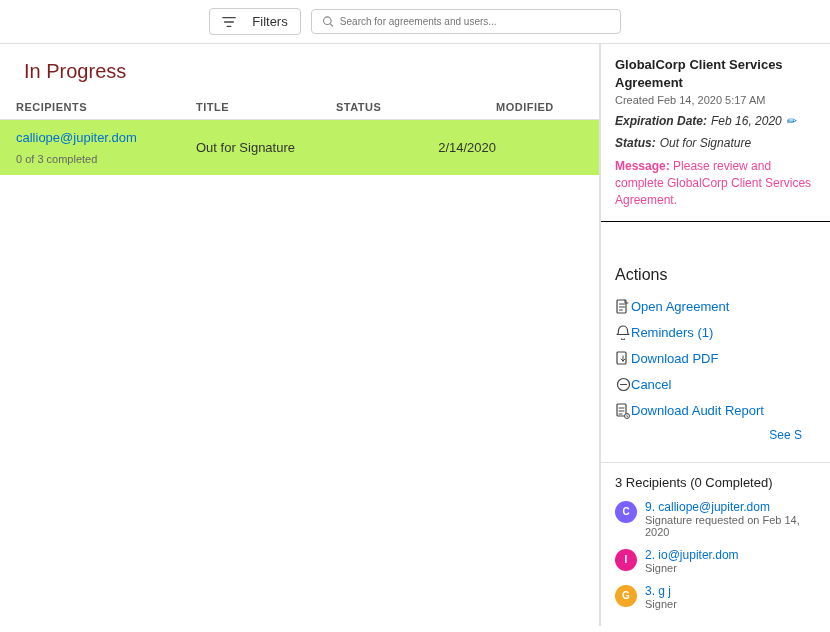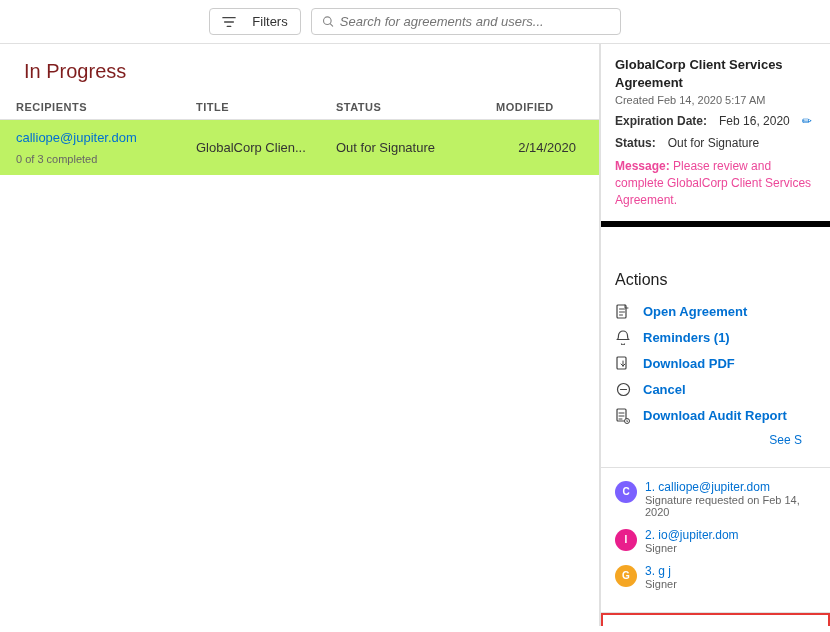--- a/index.html
+++ b/index.html
@@ -41,24 +41,23 @@
       border: 1px solid #ccc;
       border-radius: 4px;
       padding: 5px 10px;
       width: 310px;
       gap: 6px;
       background: #fff;
     }
     .search-bar input {
       border: none;
       outline: none;
-      font-size: 13px;
+      font-size: 10px;
       color: #0c4a6e;
       width: 100%;
-      font-style: italic;
     }
 
     .main-layout {
       display: flex;
       height: calc(632px - 50px);
     }
 
     .left-panel {
       flex: 1;
       border-right: 1px solid #e0e0e0;
@@ -130,41 +129,42 @@
       width: 230px;
       display: flex;
       flex-direction: column;
       background: #fafafa;
       border-left: 1px solid #e0e0e0;
       overflow-y: auto;
     }
 
     .detail-header {
       padding: 12px 14px;
-      border-bottom: 6px solid #000000;
+      border-bottom: 1px solid #000000;
       background: #fff;
     }
     .detail-title {
       font-size: 13px;
       font-weight: 600;
       color: #222;
       line-height: 1.4;
     }
     .detail-created {
       font-size: 11px;
       color: #666;
       margin-top: 2px;
     }
     .detail-field {
       margin-top: 8px;
       font-size: 12px;
       color: #333;
       display: flex;
       align-items: center;
-      gap: 12px;
+      gap: 4px;
+      font-style: italic;
     }
     .detail-field .label { font-weight: 600; }
     .edit-icon {
       color: #0070d2;
       cursor: pointer;
       font-size: 12px;
     }
     .detail-message {
       margin-top: 8px;
       font-size: 12px;
@@ -182,26 +182,25 @@
       font-size: 16px;
       font-weight: 400;
       color: #222;
       margin-bottom: 10px;
       margin-top: 32px;
     }
 
     .action-item {
       display: flex;
       align-items: center;
-      gap: 12px;
+      gap: 0;
       padding: 5px 0;
       cursor: pointer;
       font-size: 13px;
       color: #0070d2;
-      font-weight: bold;
     }
 
     .action-icon {
       width: 16px;
       height: 16px;
       display: flex;
       align-items: center;
       justify-content: center;
       font-size: 14px;
       color: #444;
@@ -305,21 +304,20 @@
       <span>TITLE</span>
       <span>STATUS</span>
       <span>MODIFIED</span>
     </div>
 
     <div class="table-row">
       <div class="recipient-cell">
         <div class="email">calliope@jupiter.dom</div>
         <div class="completed">0 of 3 completed</div>
       </div>
-      <div class="title-cell">GlobalCorp Clien...</div>
       <div class="status-cell">Out for Signature</div>
       <div class="modified-cell">2/14/2020</div>
     </div>
   </div>
 
   <div class="right-panel">
 
     <div class="detail-header">
       <div class="detail-title">GlobalCorp Client Services Agreement</div>
       <div class="detail-created">Created Feb 14, 2020 5:17 AM</div>
@@ -391,25 +389,26 @@
             <path d="M11 12v1.2M11 13.2l.7.7" stroke="#444" stroke-width="0.8" stroke-linecap="round"></path>
           </svg>
         </span>
         <span>Download Audit Report</span>
       </div>
 
       <div class="see-more">See S</div>
     </div>
 
     <div class="recipients-section">
+      <div class="recipients-title">3 Recipients (0 Completed)</div>
 
       <div class="recipient-item">
         <div class="recipient-avatar" style="background:#7b61ff;">C</div>
         <div class="recipient-info">
-          <div class="name">1. calliope@jupiter.dom</div>
+          <div class="name">9. calliope@jupiter.dom</div>
           <div class="role">Signature requested on Feb 14, 2020</div>
         </div>
       </div>
 
       <div class="recipient-item">
         <div class="recipient-avatar" style="background:#e91e8c;">I</div>
         <div class="recipient-info">
           <div class="name">2. io@jupiter.dom</div>
           <div class="role">Signer</div>
         </div>

